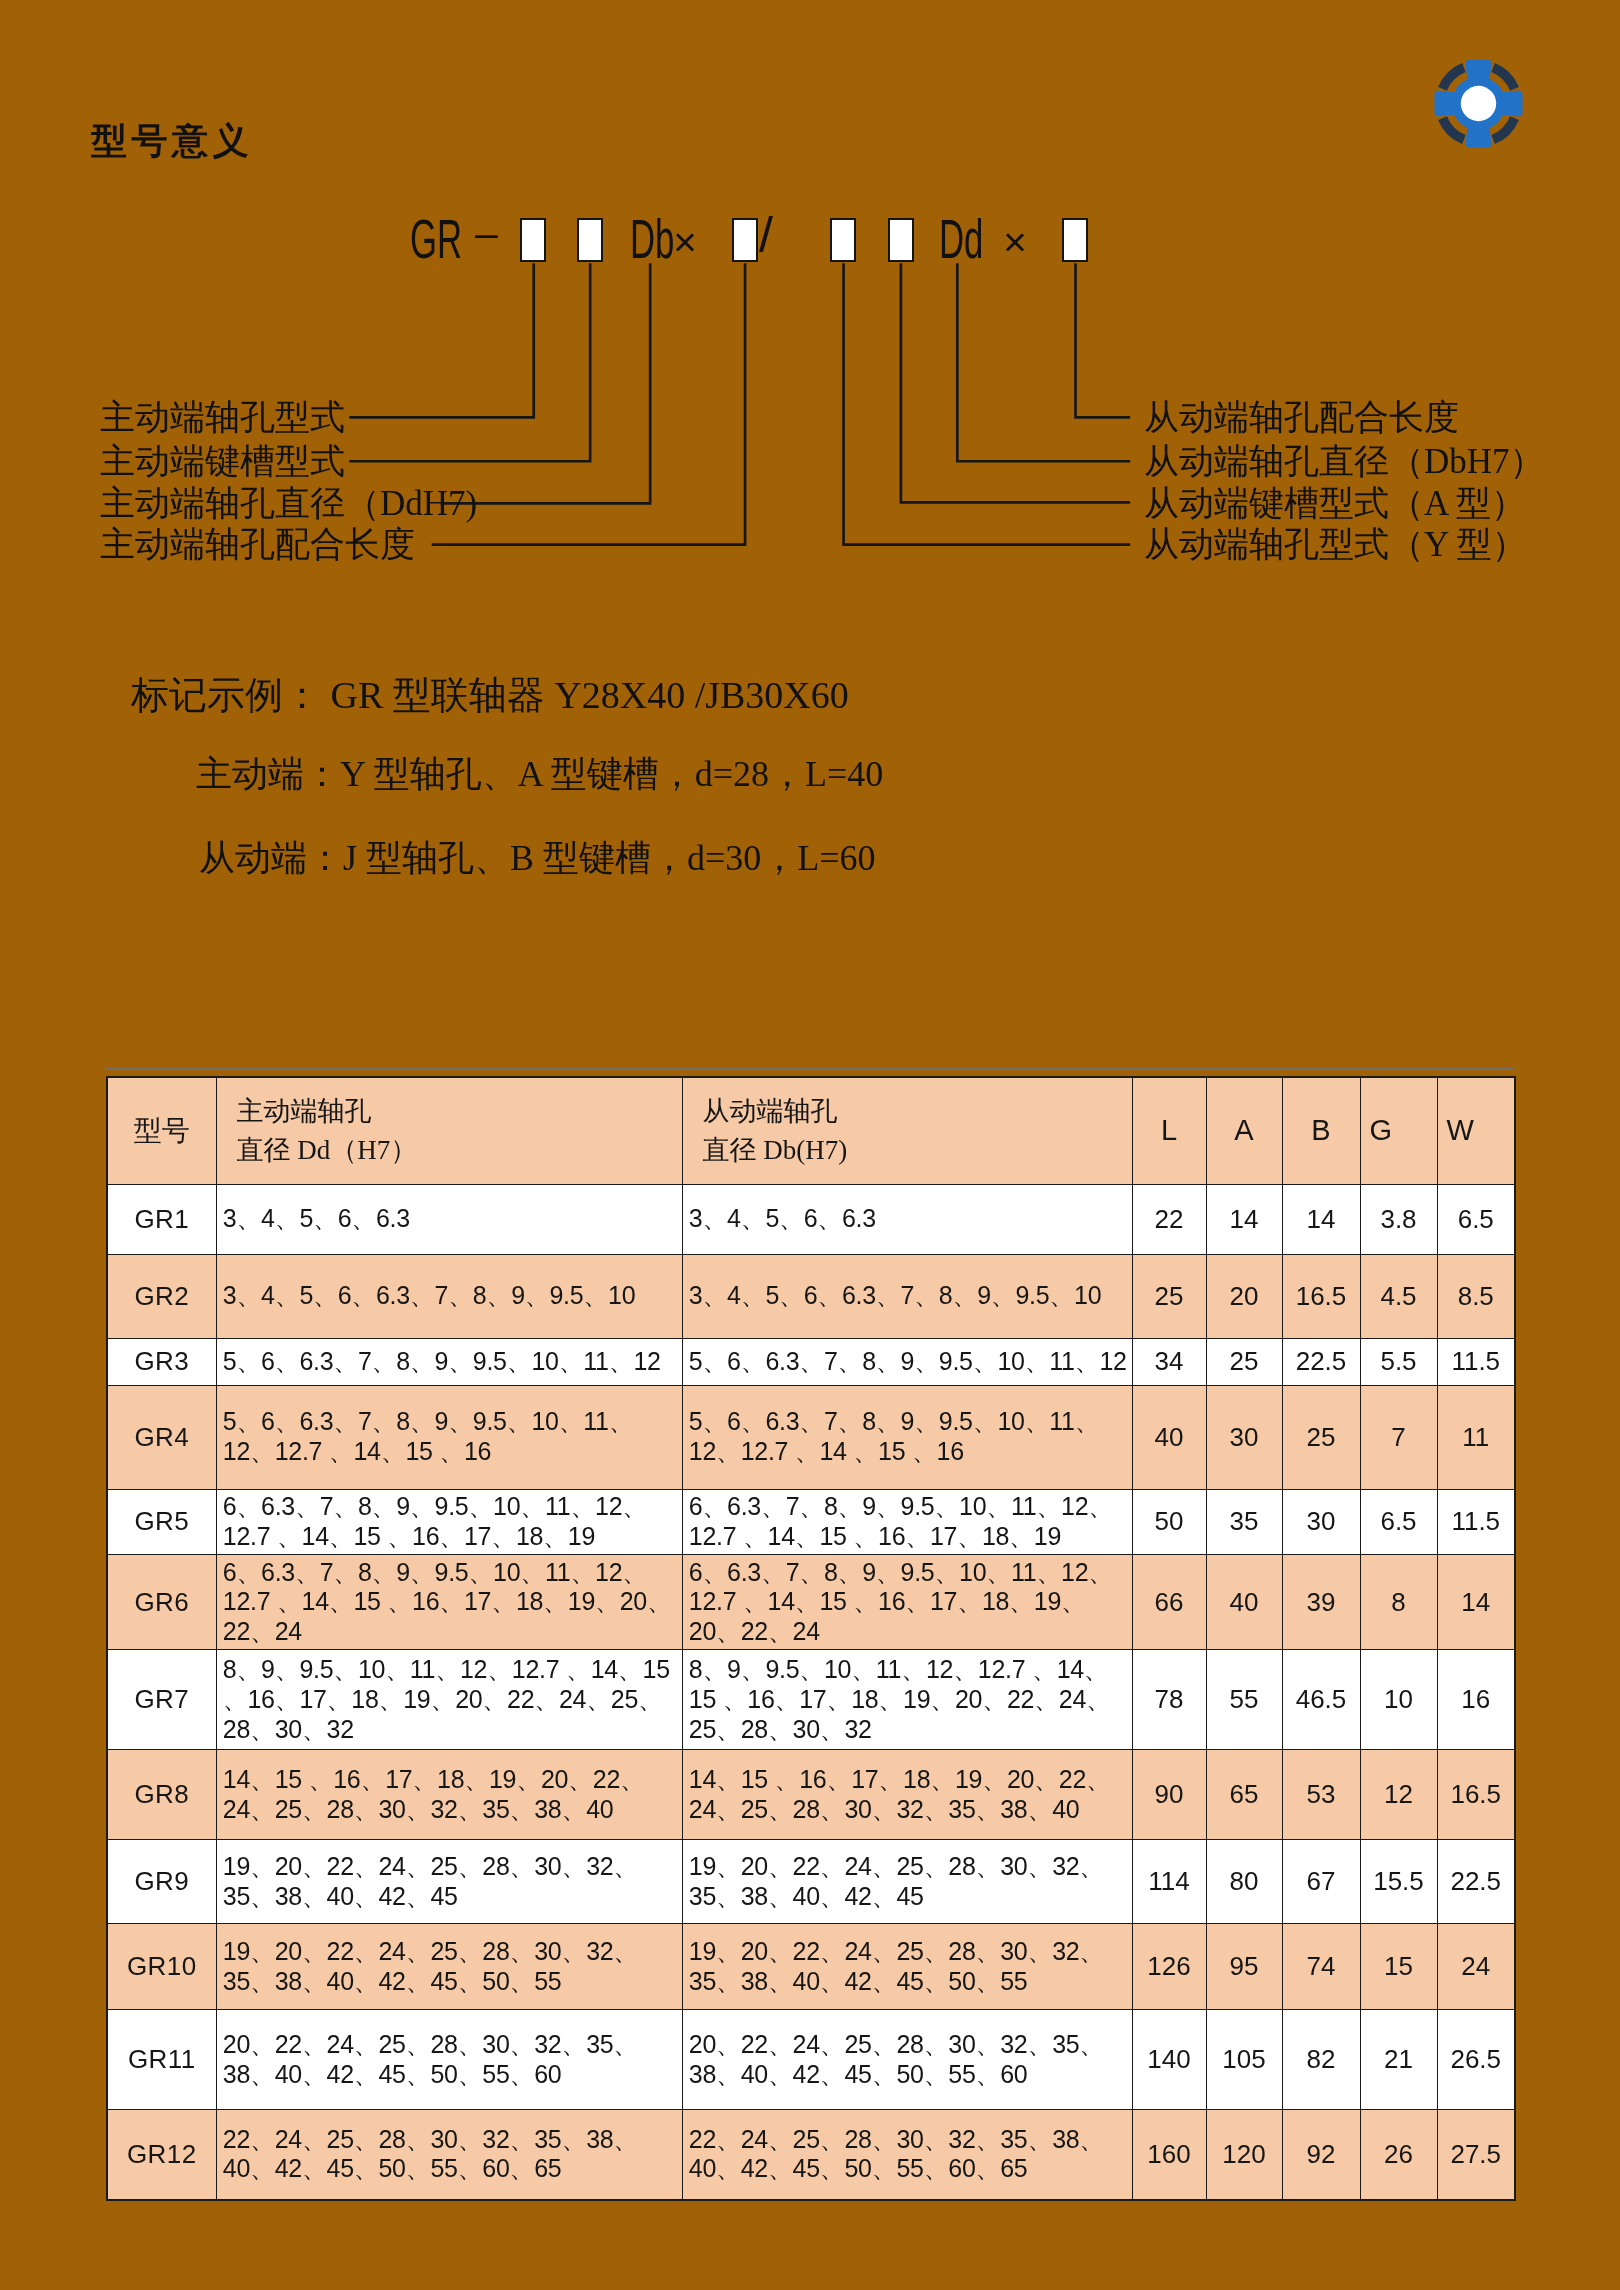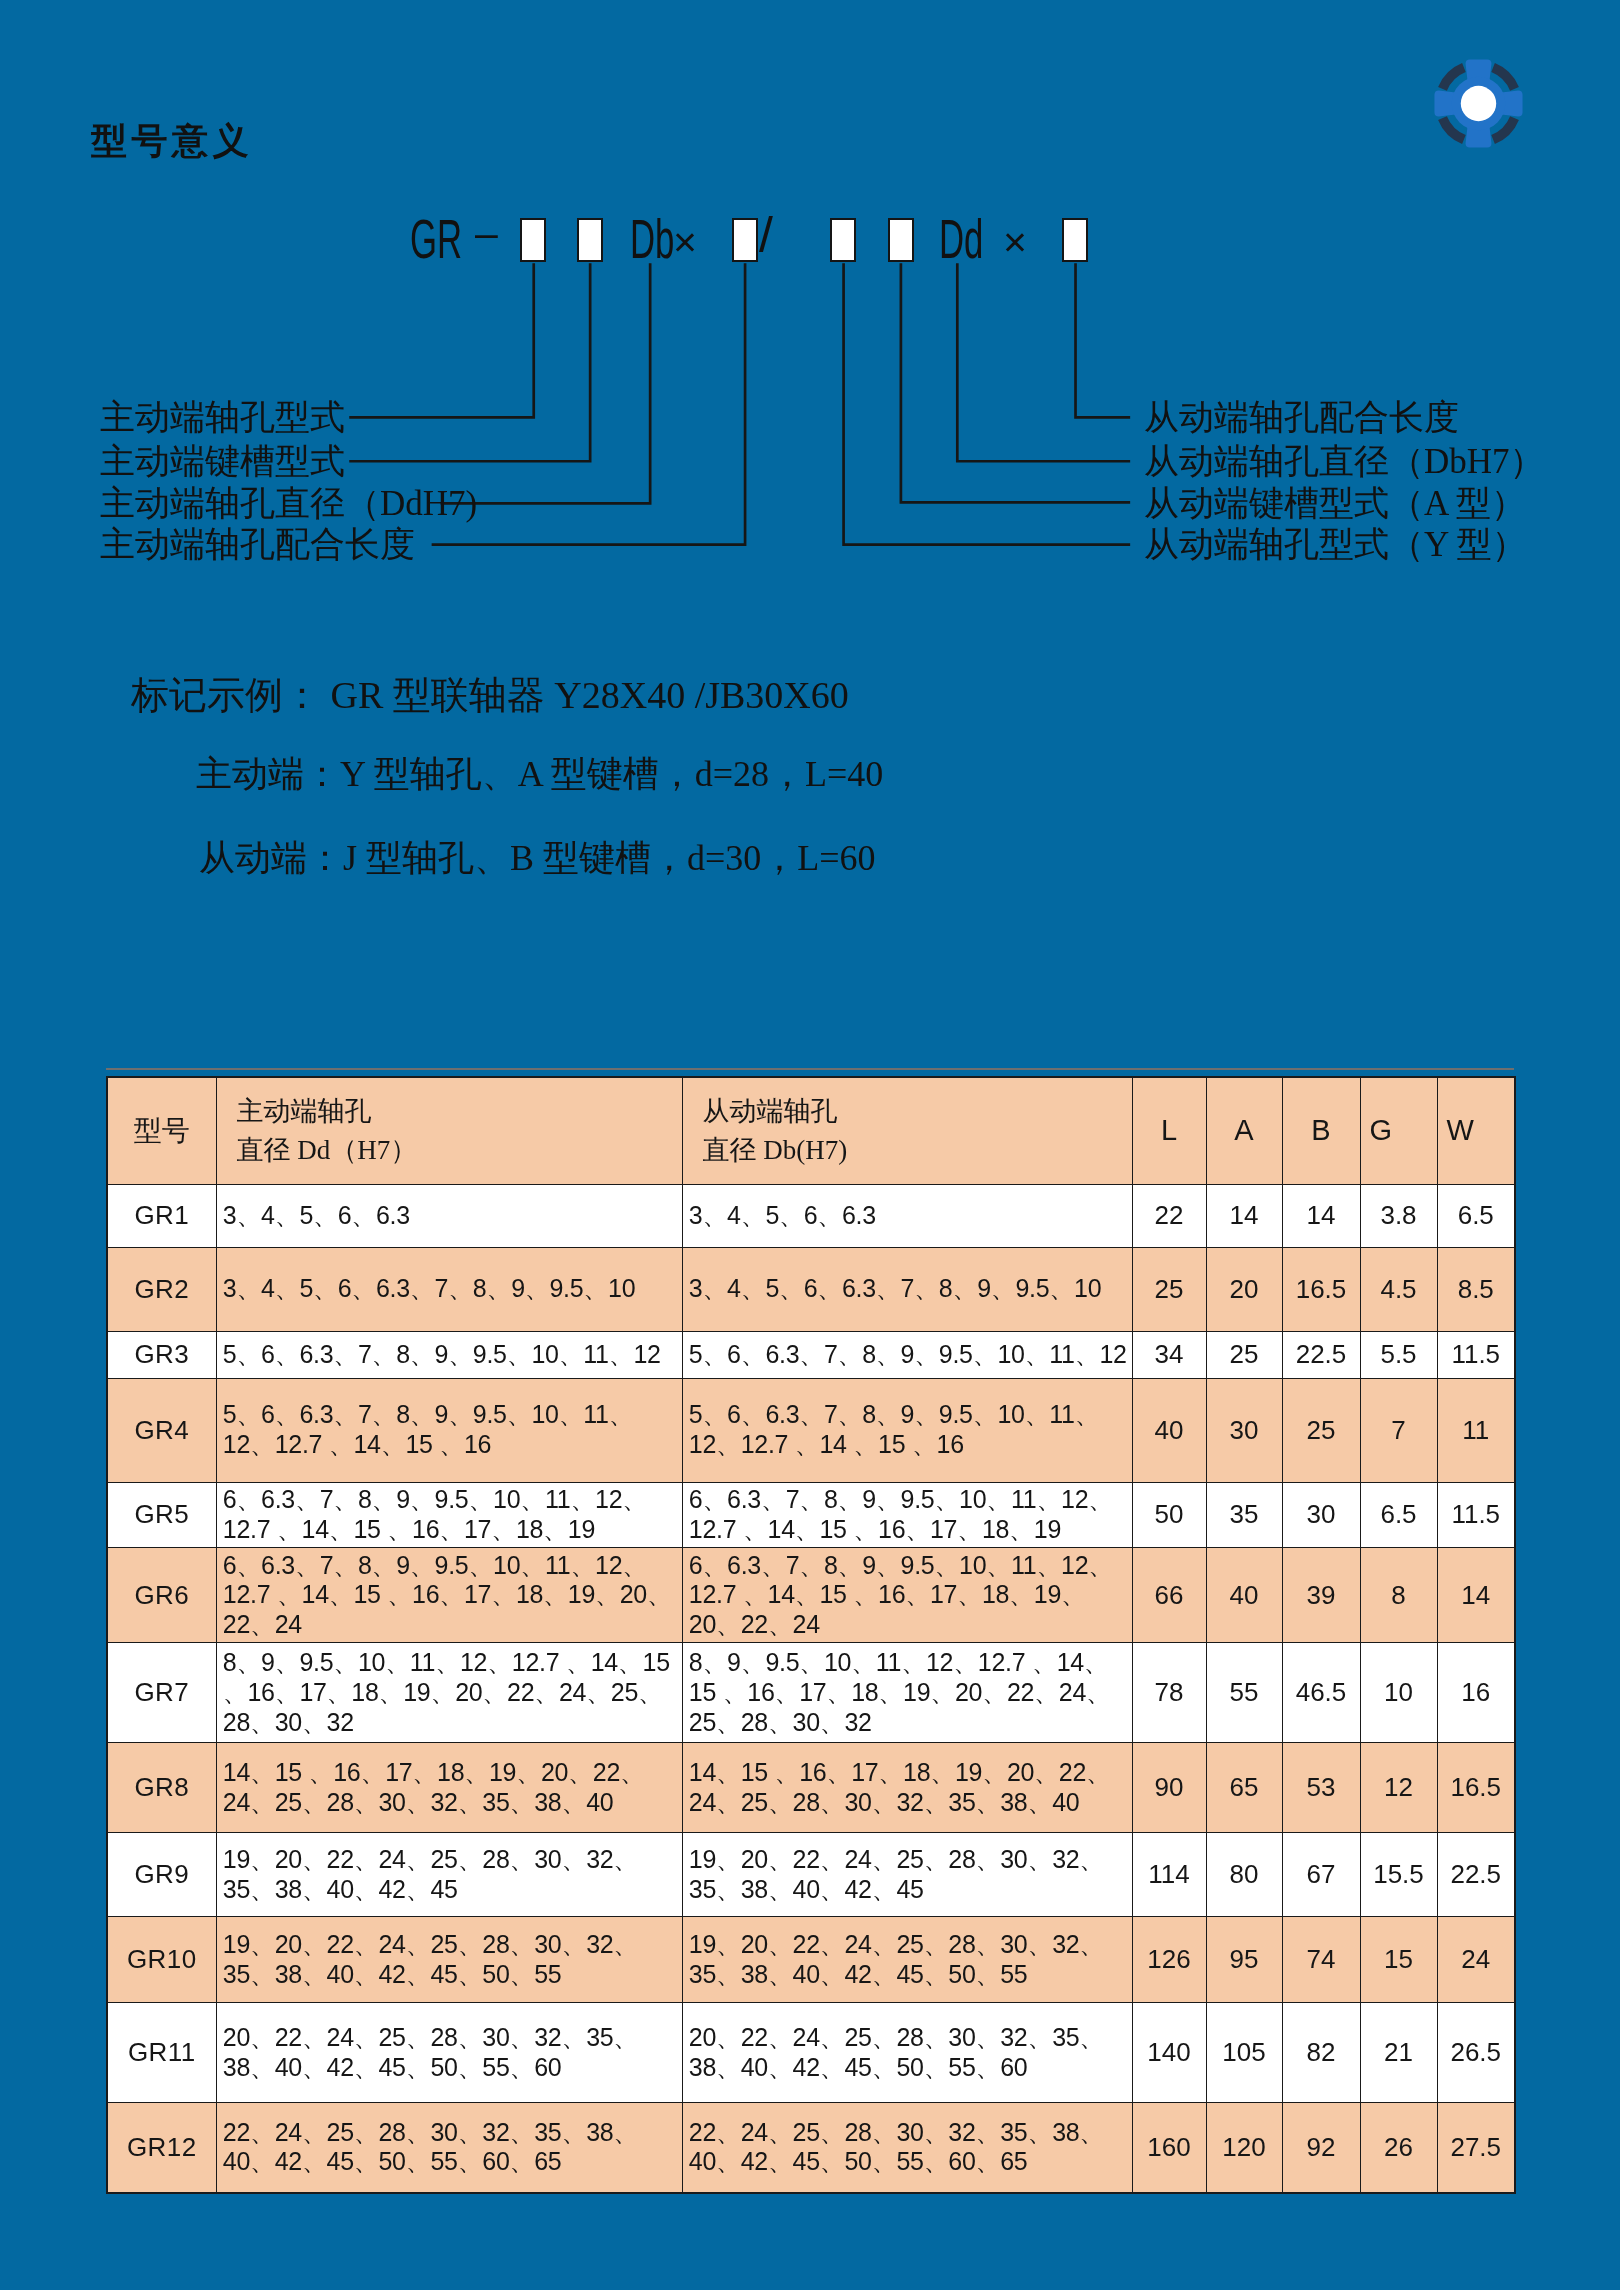--- a/index.html
+++ b/index.html
@@ -1,20 +1,20 @@
 <!DOCTYPE html>
 <html style="font-size:14.3px"><head>
 <meta charset="utf-8">
 <style>
   * { margin: 0; padding: 0; box-sizing: border-box; }
   html,body { background: #e8e8e8; }
   #page {
     position: relative;
     width: 1620px; height: 2291px;
-    background: #0369a1;
+    background: #a16207;
     font-family: "Liberation Sans", sans-serif;
     color: #111;
     overflow: hidden;
     margin: 0 auto;
   }
   
   .page-title {
     position: absolute; left: 91px; top: 117px;
     font-size: 36px; letter-spacing: 4.5px; font-weight: 600;
     font-family: "Liberation Serif", serif;
@@ -52,21 +52,21 @@
   thead tr { height: 107px; }
   thead th { background: #F6CAA7; font-weight: 400; }
   th.h-model { font-size: 28px; font-family: "Liberation Serif", serif; }
   th.h-list  { text-align: left; padding-left: 20px; font-size: 27px; line-height: 39px; font-family: "Liberation Serif", serif; }
   th.h-num   { font-size: 29px; text-align: center; }
   th.h-num.left { text-align: left; padding-left: 9px; }
   td.c-model { text-align: center; font-size: 26px; letter-spacing: 0.4px; }
   td.c-list  { text-align: left; padding: 2.7px 2.7px 2.7px 6.3px; font-size: 25px; line-height: 29.6px; letter-spacing: -0.3px; }
   td.c-num   { text-align: center; font-size: 26px; }
   tbody tr:nth-child(even) td { background: #F6CAA7; }
-  tbody tr:nth-child(1)  { height: 63px; padding-left: 26px; }
+  tbody tr:nth-child(1)  { height: 70px; padding-left: 26px; }
   tbody tr:nth-child(2)  { height: 84px; }
   tbody tr:nth-child(3)  { height: 47px; }
   tbody tr:nth-child(4)  { height: 104px; margin-top: 41px; }
   tbody tr:nth-child(5)  { height: 64px; }
   tbody tr:nth-child(6)  { height: 81px; border-radius: 14px; }
   tbody tr:nth-child(7)  { height: 100px; }
   tbody tr:nth-child(8)  { height: 90px; }
   tbody tr:nth-child(9)  { height: 84px; }
   tbody tr:nth-child(10) { height: 86px; margin-left: 42px; }
   tbody tr:nth-child(11) { height: 100px; }

